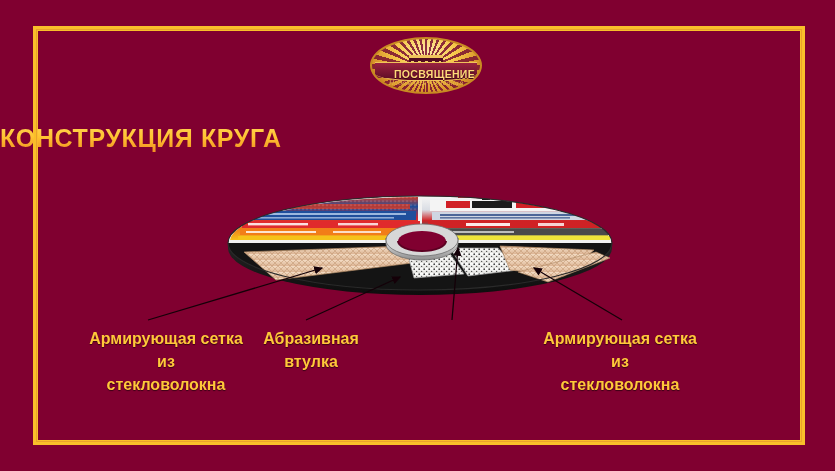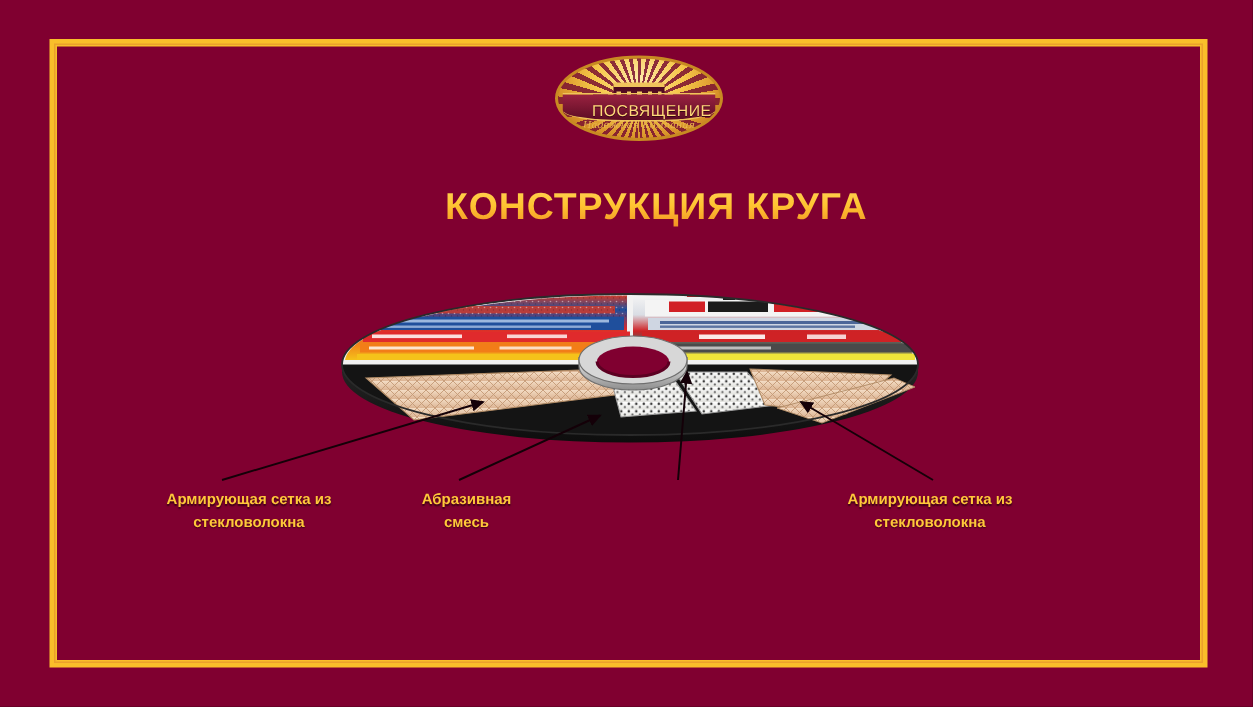--- a/index.html
+++ b/index.html
@@ -108,21 +108,21 @@
     border-bottom: 1px solid #f0c45c;
     border-radius: 0 0 40% 40%;
   }
   #logo .brand {
     position: absolute;
     left: 17px;
     right: 0;
     bottom: 22%;
     text-align: center;
     font-size: 10.5px;
-    font-weight: normal;
+    font-weight: bold;
     letter-spacing: .3px;
     color: #ffd97a;
     text-shadow: 0 1px 0 #3b0614;
     white-space: nowrap;
   }
   #logo .tagline {
     position: absolute;
     left: 0;
     right: 0;
     bottom: 9%;
@@ -134,47 +134,45 @@
     white-space: nowrap;
     margin-top: 24px;
   }
 
   
   #title {
     position: absolute;
     left: 0;
     right: 0;
     top: 124px;
-    text-align: center;
     font-size: 25px;
     font-weight: bold;
     letter-spacing: .6px;
     background: linear-gradient(180deg, #ffd257 0%, #ffc431 45%, #f08a22 100%);
     -webkit-background-clip: text;
     background-clip: text;
     color: transparent;
-    padding-left: 40px;
     -webkit-text-fill-color: transparent;
   }
 
   
   #disc-wrap {
     position: absolute;
     left: 218px;
     top: 188px;
     width: 404px;
     height: 112px;
   }
   #disc-wrap svg { display: block; }
 
   
   .callout {
     position: absolute;
     text-align: center;
-    font-size: 10px;
+    font-size: 16px;
     font-weight: bold;
     line-height: 1.45;
     color: #ffc83a;
     text-shadow: 0 1px 1px rgba(40,0,12,.8);
   }
   #cl-1 { left: 86px;  top: 327px; width: 160px; }
   #cl-2 { left: 256px; top: 327px; width: 110px; }
   #cl-3 { left: 388px; top: 327px; width: 130px; }
   #cl-4 { left: 540px; top: 327px; width: 160px; }
 </style>
@@ -329,20 +327,20 @@
     <line x1="452" y1="320" x2="458" y2="248" stroke="#140008" stroke-width="1.3" marker-end="url(#arrow)"></line>
     <line x1="622" y1="320" x2="534" y2="268" stroke="#140008" stroke-width="1.3" marker-end="url(#arrow)"></line>
   </svg>
 
   <div class="callout" id="cl-1">
     <div>Армирующая сетка из</div>
     <div>стекловолокна</div>
   </div>
   <div class="callout" id="cl-2">
     <div>Абразивная</div>
-    <div>смесь</div>
+    <div>втулка</div>
   </div>
   <div class="callout" id="cl-4">
     <div>Армирующая сетка из</div>
     <div>стекловолокна</div>
   </div>
 
 </div>
 
 </body></html>

